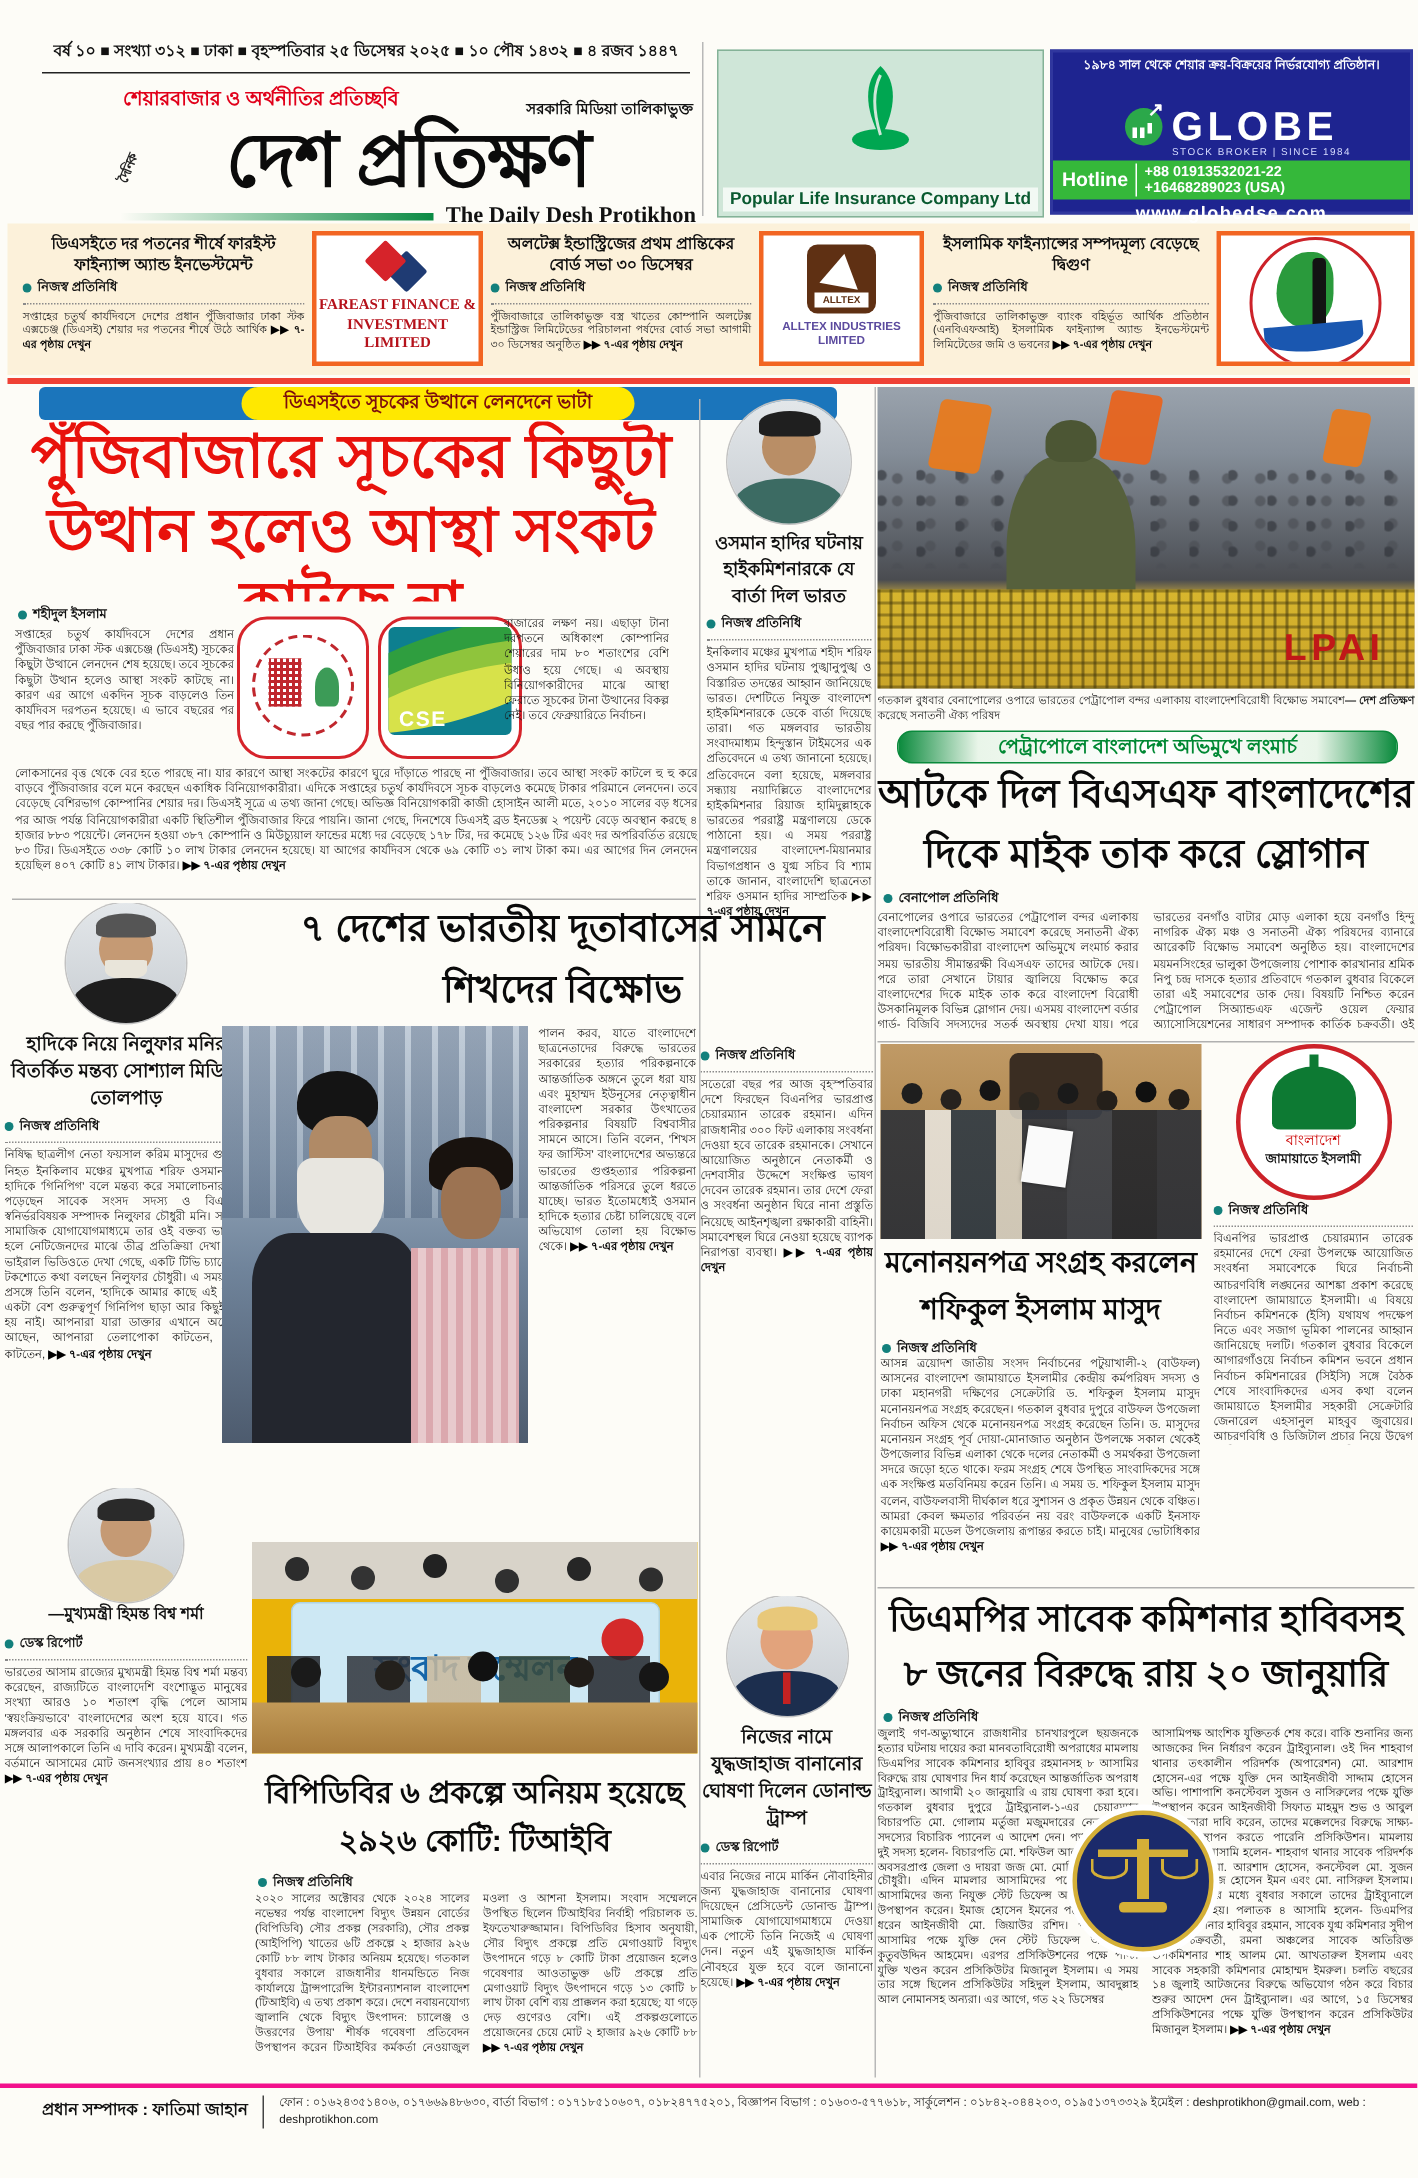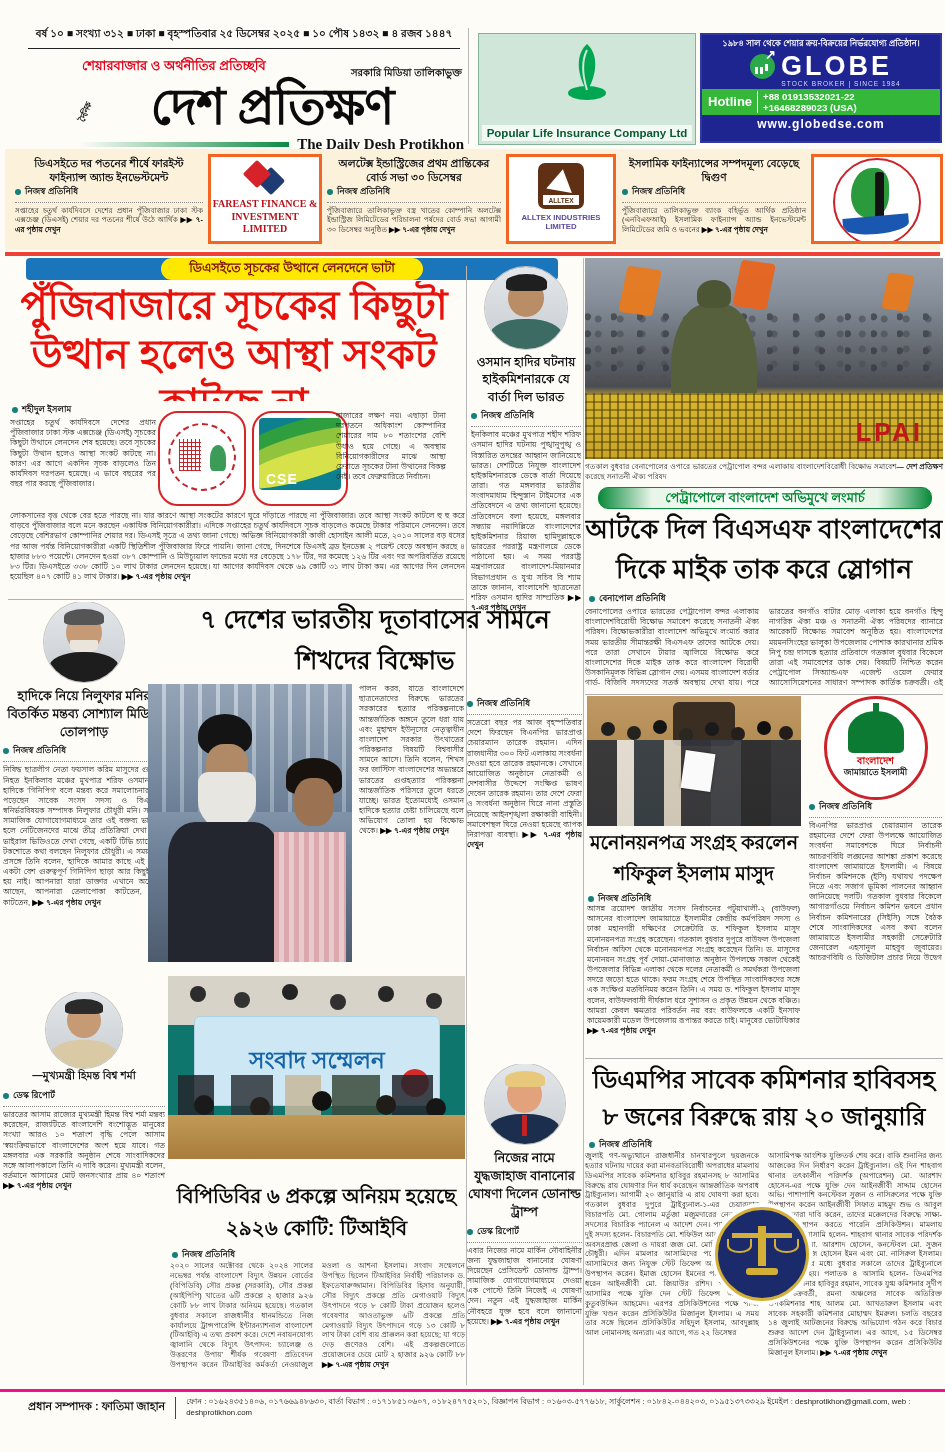--- a/index.html
+++ b/index.html
@@ -25,21 +25,21 @@
   .m-sub{display:flex;align-items:center;gap:8px;margin-top:3px}
   .m-line{flex:1;height:5px;background:linear-gradient(90deg,rgba(10,138,67,0),#0a8a43)}
   .m-eng{font-family:"Liberation Serif",serif;font-weight:bold;font-size:15px;white-space:nowrap}
   
   #ad-popular{left:478px;top:33px;width:216px;height:110px;background:#cfe6d8;border:1px solid #84b297}
   .pop-logo{width:60px;height:62px;margin:6px auto 0;display:block}
   .pop-name{position:absolute;left:3px;right:3px;bottom:3px;background:#f2f9f4;color:#0a5a30;font-weight:900;font-size:11.5px;text-align:center;padding:2px 0}
   
   #ad-globe{left:700px;top:33px;width:242px;height:110px;background:#1e2490;border:2px solid #30379e;color:#fff;box-sizing:border-box}
   .g-top{font-size:8.4px;font-weight:bold;text-align:center;line-height:1.3;padding:3px 2px 1px}
-  .g-mid{display:flex;align-items:center;justify-content:center;gap:6px;margin-top:1px}
+  .g-mid{display:flex;align-items:center;justify-content:center;gap:6px;margin-top:19px}
   .g-logo{width:25px;height:25px;border-radius:50%;background:#2ba84a;position:relative;flex:0 0 auto}
   .g-logo::before{content:"";position:absolute;left:5px;bottom:5px;width:3px;height:7px;background:#fff;box-shadow:5px 0 0 #fff,10px -3px 0 #fff}
   .g-logo::after{content:"↗";position:absolute;right:-1px;top:-7px;color:#fff;font-weight:900;font-size:13px}
   .g-name{font-size:27px;font-weight:900;letter-spacing:3px}
   .g-sub{font-size:6.6px;letter-spacing:1px;color:#d6dbff;text-align:center;margin:-2px 0 2px 40px}
   .g-hot{background:#35b83a;display:flex;align-items:center;gap:5px;padding:2px 6px}
   .g-hot-label{font-weight:bold;font-size:13px}
   .g-hot-bar{border-left:1.5px solid #fff;align-self:stretch}
   .g-phones{font-weight:bold;font-size:9.6px;line-height:1.15}
   .g-web{text-align:center;font-weight:bold;font-size:12px;letter-spacing:1px;padding-top:2px}
@@ -142,28 +142,28 @@
   .heads{position:absolute;left:14px;top:26px;width:14px;height:14px;border-radius:50%;background:#1e1e1e;box-shadow:26px 4px 0 #26221e,52px -2px 0 #151515,78px 6px 0 #2a2620,104px 0 0 #1a1a1a,130px 5px 0 #241f1a,156px -1px 0 #101010,178px 4px 0 #221d18}
   .bodies{position:absolute;left:0;top:44px;width:100%;height:86px;opacity:.9;background:linear-gradient(90deg,#2d3138 0 14%,#e8e4dc 14% 22%,#2f3a44 22% 36%,#d8d2c4 36% 44%,#30343c 44% 58%,#3a3f48 58% 72%,#23262c 72% 86%,#2c3038 86% 100%)}
   .paper{position:absolute;left:96px;top:56px;width:30px;height:38px;background:#fafafa;transform:rotate(8deg);box-shadow:0 0 3px rgba(0,0,0,.4)}
   #monon-headline{left:585px;top:828px;width:218px;height:62px;font-size:19px;line-height:1.62;overflow:hidden}
   #monon-byline{left:588px;top:892px;width:150px}
   #monon-body{left:587px;top:904px;width:213px;height:156px}
   #jamaat-col{left:809px;top:696px;width:133px;height:367px;overflow:hidden}
   #jam-logo{width:104px;height:104px;margin:0 auto;border-radius:50%;border:3px solid #cc2229;background:#fff;position:relative;text-align:center;box-sizing:border-box}
   .dome{width:56px;height:42px;margin:12px auto 2px;background:#0d7a33;border-radius:50% 50% 10% 10%;position:relative}
   .dome::after{content:"";position:absolute;top:-8px;left:25px;width:6px;height:10px;background:#0d7a33}
-  .jl1{color:#c00;font-weight:700;font-size:9.6px;line-height:1.2}
+  .jl1{color:#c00;font-weight:400;font-size:9.6px;line-height:1.2}
   .jl2{color:#111;font-weight:900;font-size:8.6px;line-height:1.2}
   #hr-right{left:585px;top:1058px;width:358px}
   
   #assam-col{left:3px;top:992px;width:162px;height:393px;overflow:hidden}
   #assam-col .circ{width:76px;height:76px}
   .subhead{font-weight:bold;font-size:10.6px;text-align:center}
-  #tib-photo{left:168px;top:976px;width:297px;height:183px;overflow:hidden;background:#0f766e}
+  #tib-photo{left:168px;top:1028px;width:297px;height:141px;overflow:hidden;background:#eab308}
   .ceil{position:absolute;left:0;top:0;width:100%;height:27%;background:#d8d3c9}
   .spots{position:absolute;left:22px;top:10px;width:16px;height:16px;border-radius:50%;background:#2c2c2c;box-shadow:44px 6px 0 #333,92px -2px 0 #222,140px 8px 0 #303030,188px 0 0 #262626,236px 7px 0 #2e2e2e}
   .banner{position:absolute;left:26px;top:40px;width:244px;height:88px;background:#cde8f4;border:1px solid #aed2e2;border-radius:6px;display:flex;align-items:center;justify-content:center}
   .banner-text{color:#1565a8;font-weight:900;font-size:23px}
   .stopbadge{position:absolute;right:36px;bottom:62px;width:28px;height:28px;border-radius:50%;background:#d42a2a;transform:rotate(-18deg)}
   .desk{position:absolute;left:0;bottom:0;width:100%;height:24%;background:linear-gradient(180deg,#c29a58,#a87c3c)}
   .ppl{position:absolute;left:26px;bottom:44px;width:20px;height:20px;border-radius:50%;background:#1a1a1a;box-shadow:56px 2px 0 #23201c,118px -4px 0 #111,182px 0 0 #201c18,232px 3px 0 #161616}
   .ppl2{position:absolute;left:10px;bottom:22%;width:100%;height:24%;opacity:.85;background:linear-gradient(90deg,#23262c 0 12%,transparent 12% 18%,#2f333a 18% 32%,transparent 32% 36%,#c8b89c 36% 48%,transparent 48% 52%,#3a4a3a 52% 68%,transparent 68% 72%,#23262c 72% 86%,transparent 86% 100%)}
   #tib-headline{left:168px;top:1180px;width:297px;height:66px;font-size:20px;line-height:1.62;overflow:hidden}
   #tib-byline{left:172px;top:1248px;width:160px}

